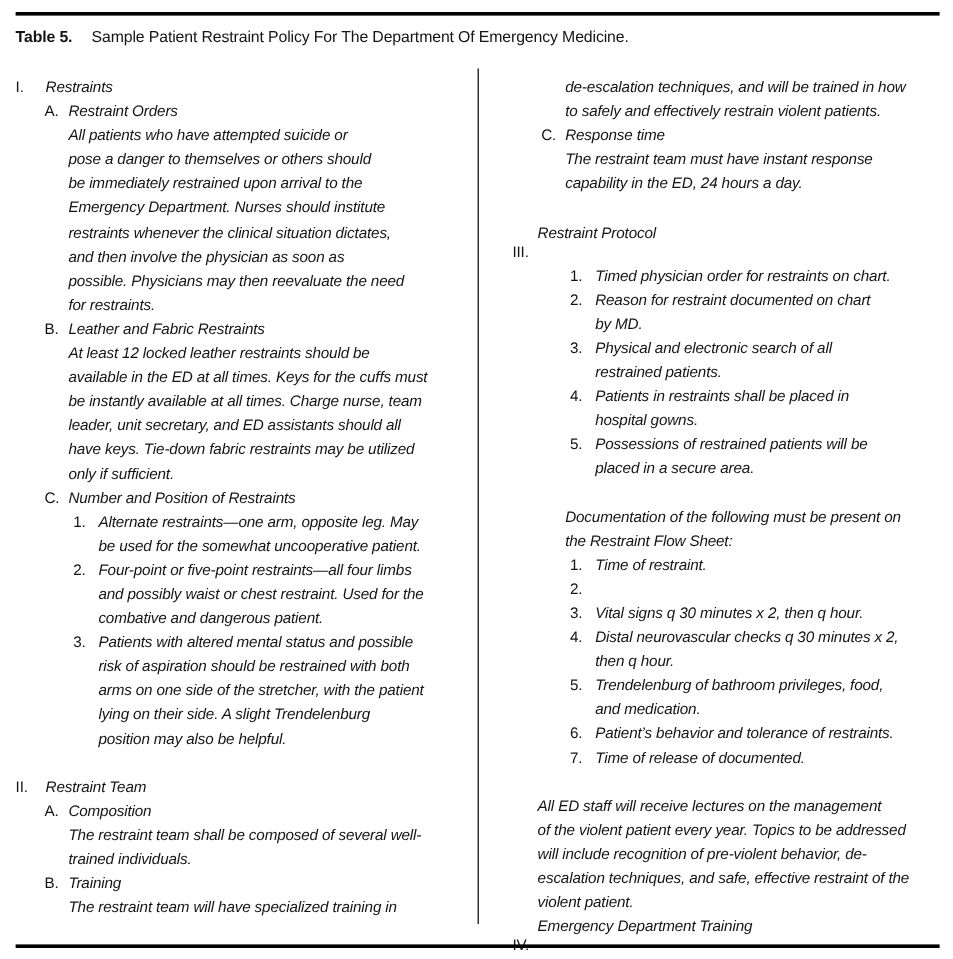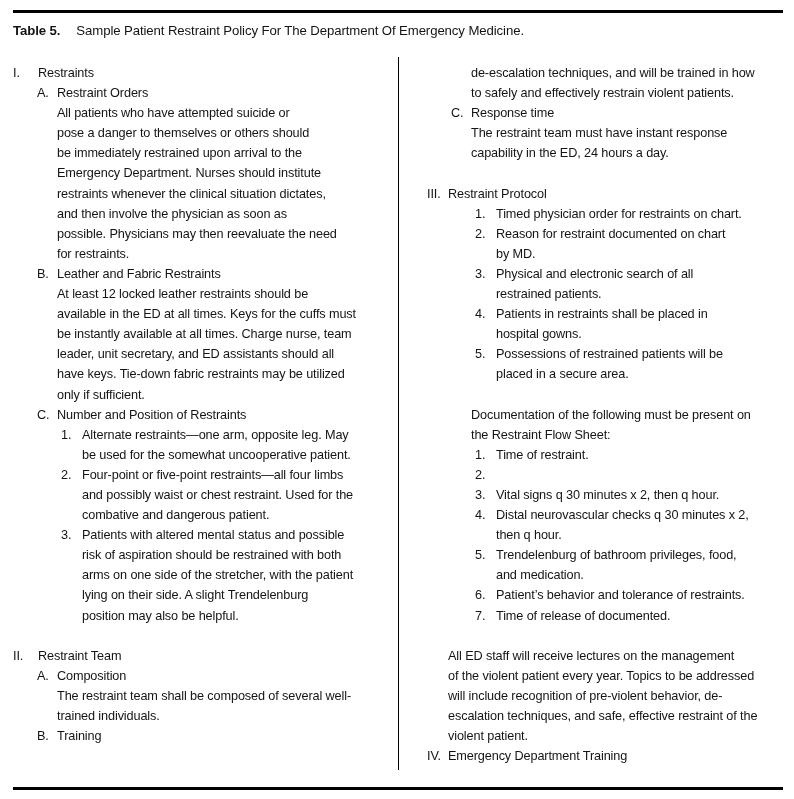--- a/index.html
+++ b/index.html
@@ -42,23 +42,23 @@
     position: absolute;
     top: 63px;
     font-size: 12.7px;
     line-height: 20.1px;
     letter-spacing: -0.12px;
   }
   .col.left  { left: 13px;  width: 385px; }
   .col.right { left: 427px; width: 367px; }
   .row { display: flex; align-items: flex-start; }
   .marker { flex: 0 0 auto; white-space: pre; }
-  .txt { white-space: pre; }
+  .txt { white-space: pre; font-style: italic; }
   .sec .marker { width: 25px; }
-  .col.right .sec .marker { width: 21px; }
+  .col.right .sec .marker { width: 21px; margin-top: 16px; }
   .sub { padding-left: 24px; }
   .sub .marker { width: 20px; }
   .p { padding-left: 44px; align-items: flex-end; }
   .num { padding-left: 48px; }
   .num .marker { width: 21px; }
   .pSec { padding-left: 21px; }
   .gap { height: 20.1px; }
 </style>
 </head>
 <body>
@@ -132,20 +132,23 @@
         <div class="txt">Composition</div>
       </div>
       <div class="row p">
         <div class="txt">The restraint team shall be composed of several well-
 trained individuals.</div>
       </div>
       <div class="row sub">
         <span class="marker">B.</span>
         <div class="txt">Training</div>
       </div>
+      <div class="row p">
+        <div class="txt">The restraint team will have specialized training in</div>
+      </div>
     </div>
 
   <div class="divider"></div>
 
   <div class="col right" id="col-right">
       <div class="row p">
         <div class="txt">de-escalation techniques, and will be trained in how
 to safely and effectively restrain violent patients.</div>
       </div>
       <div class="row sub">

